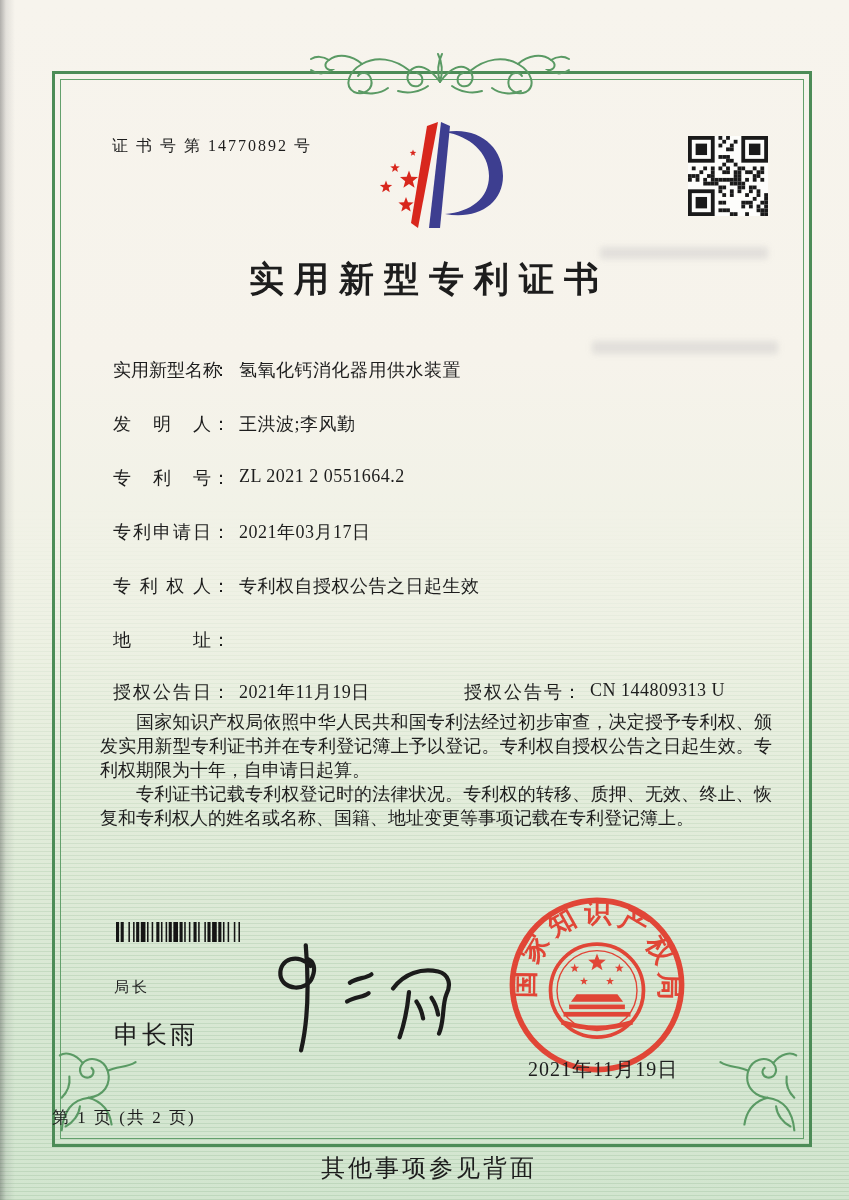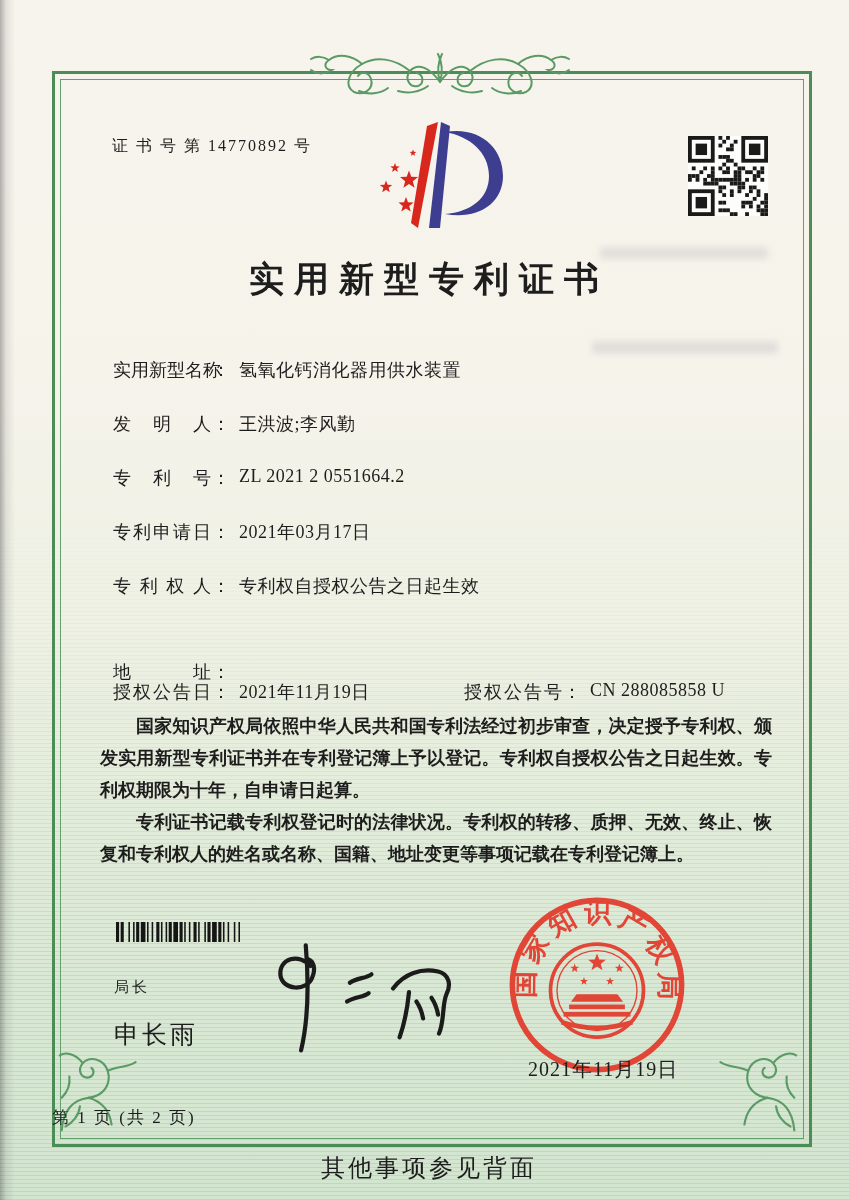--- a/index.html
+++ b/index.html
@@ -19,21 +19,21 @@
   .frame-outer{position:absolute;left:52px;top:71px;width:754px;height:1070px;border:3px solid var(--border-green,#4c8c57);}
   .frame-inner{position:absolute;left:5px;top:5px;right:5px;bottom:5px;border:1px solid #63a06c;}
   .abs{position:absolute;}
   .cert-number{left:112px;top:136px;font-size:16px;letter-spacing:2px;}
   .title{left:52px;width:754px;top:256px;text-align:center;font-size:35px;font-weight:bold;letter-spacing:10px;}
   .frow{left:113px;display:flex;align-items:flex-start;font-size:18px;white-space:nowrap;}
   .flabel{display:inline-block;width:98px;text-align:justify;text-align-last:justify;}
   .fcolon{margin:0 9px 0 1px;}
   .fvalue{letter-spacing:.5px;}
   .grant-no{position:absolute;left:336px;top:0;display:flex;white-space:nowrap;margin-left:15px;}
-  .paras{left:100px;top:710px;width:672px;font-size:18px;line-height:32px;text-align:justify;font-weight:bold;}
+  .paras{left:100px;top:710px;width:672px;font-size:18px;line-height:24px;text-align:justify;}
   .paras p{margin:0;text-indent:2em;}
   .barcode{left:116px;top:922px;}
   .signer-title{left:114px;top:978px;font-size:15px;letter-spacing:3px;font-family:"Liberation Sans","DejaVu Sans",sans-serif;}
   .signer-name{left:114px;top:1018px;font-size:25px;letter-spacing:3px;font-family:"Liberation Sans","DejaVu Sans",sans-serif;}
   .signature{left:248px;top:934px;}
   .seal{left:504px;top:892px;}
   .seal-date{left:528px;top:1056px;font-size:20px;letter-spacing:1px;z-index:5;}
   .page-num{left:52px;width:754px;top:1106px;text-align:left;font-size:17px;letter-spacing:2px;}
   .back-note{left:52px;width:754px;top:1152px;text-align:center;font-size:24px;letter-spacing:3px;}
   .smudge{position:absolute;background:rgba(125,125,135,.16);filter:blur(3px);border-radius:3px;}
@@ -240,32 +240,32 @@
   <div class="abs frow" style="top:520px;">
     <span class="flabel">专利申请日</span>
     <span class="fcolon">：</span>
     <span class="fvalue">2021年03月17日</span>
   </div>
   <div class="abs frow" style="top:574px;">
     <span class="flabel">专利权人</span>
     <span class="fcolon">：</span>
     <span class="fvalue">专利权自授权公告之日起生效</span>
   </div>
-  <div class="abs frow" style="top:628px;margin-top:32px;">
+  <div class="abs frow" style="top:628px;">
     <span class="flabel">地址</span>
     <span class="fcolon">：</span>
   </div>
   <div class="abs frow" style="top:680px;width:660px;">
     <span class="flabel">授权公告日</span>
     <span class="fcolon">：</span>
     <span class="fvalue">2021年11月19日</span>
     <span class="grant-no">
       <span class="flabel">授权公告号</span>
       <span class="fcolon">：</span>
-      <span class="fvalue">CN 288085858 U</span>
+      <span class="fvalue">CN 144809313 U</span>
     </span>
   </div>
 
   <div class="abs paras">
     <p>国家知识产权局依照中华人民共和国专利法经过初步审查，决定授予专利权、颁发实用新型专利证书并在专利登记簿上予以登记。专利权自授权公告之日起生效。专利权期限为十年，自申请日起算。</p>
     <p>专利证书记载专利权登记时的法律状况。专利权的转移、质押、无效、终止、恢复和专利权人的姓名或名称、国籍、地址变更等事项记载在专利登记簿上。</p>
   </div>
 
   <svg class="abs barcode" width="222" height="20" viewBox="0 0 222 20" id="barcode">
       <rect x="0.00" y="0" width="3.10" height="20" fill="#151515"></rect>

